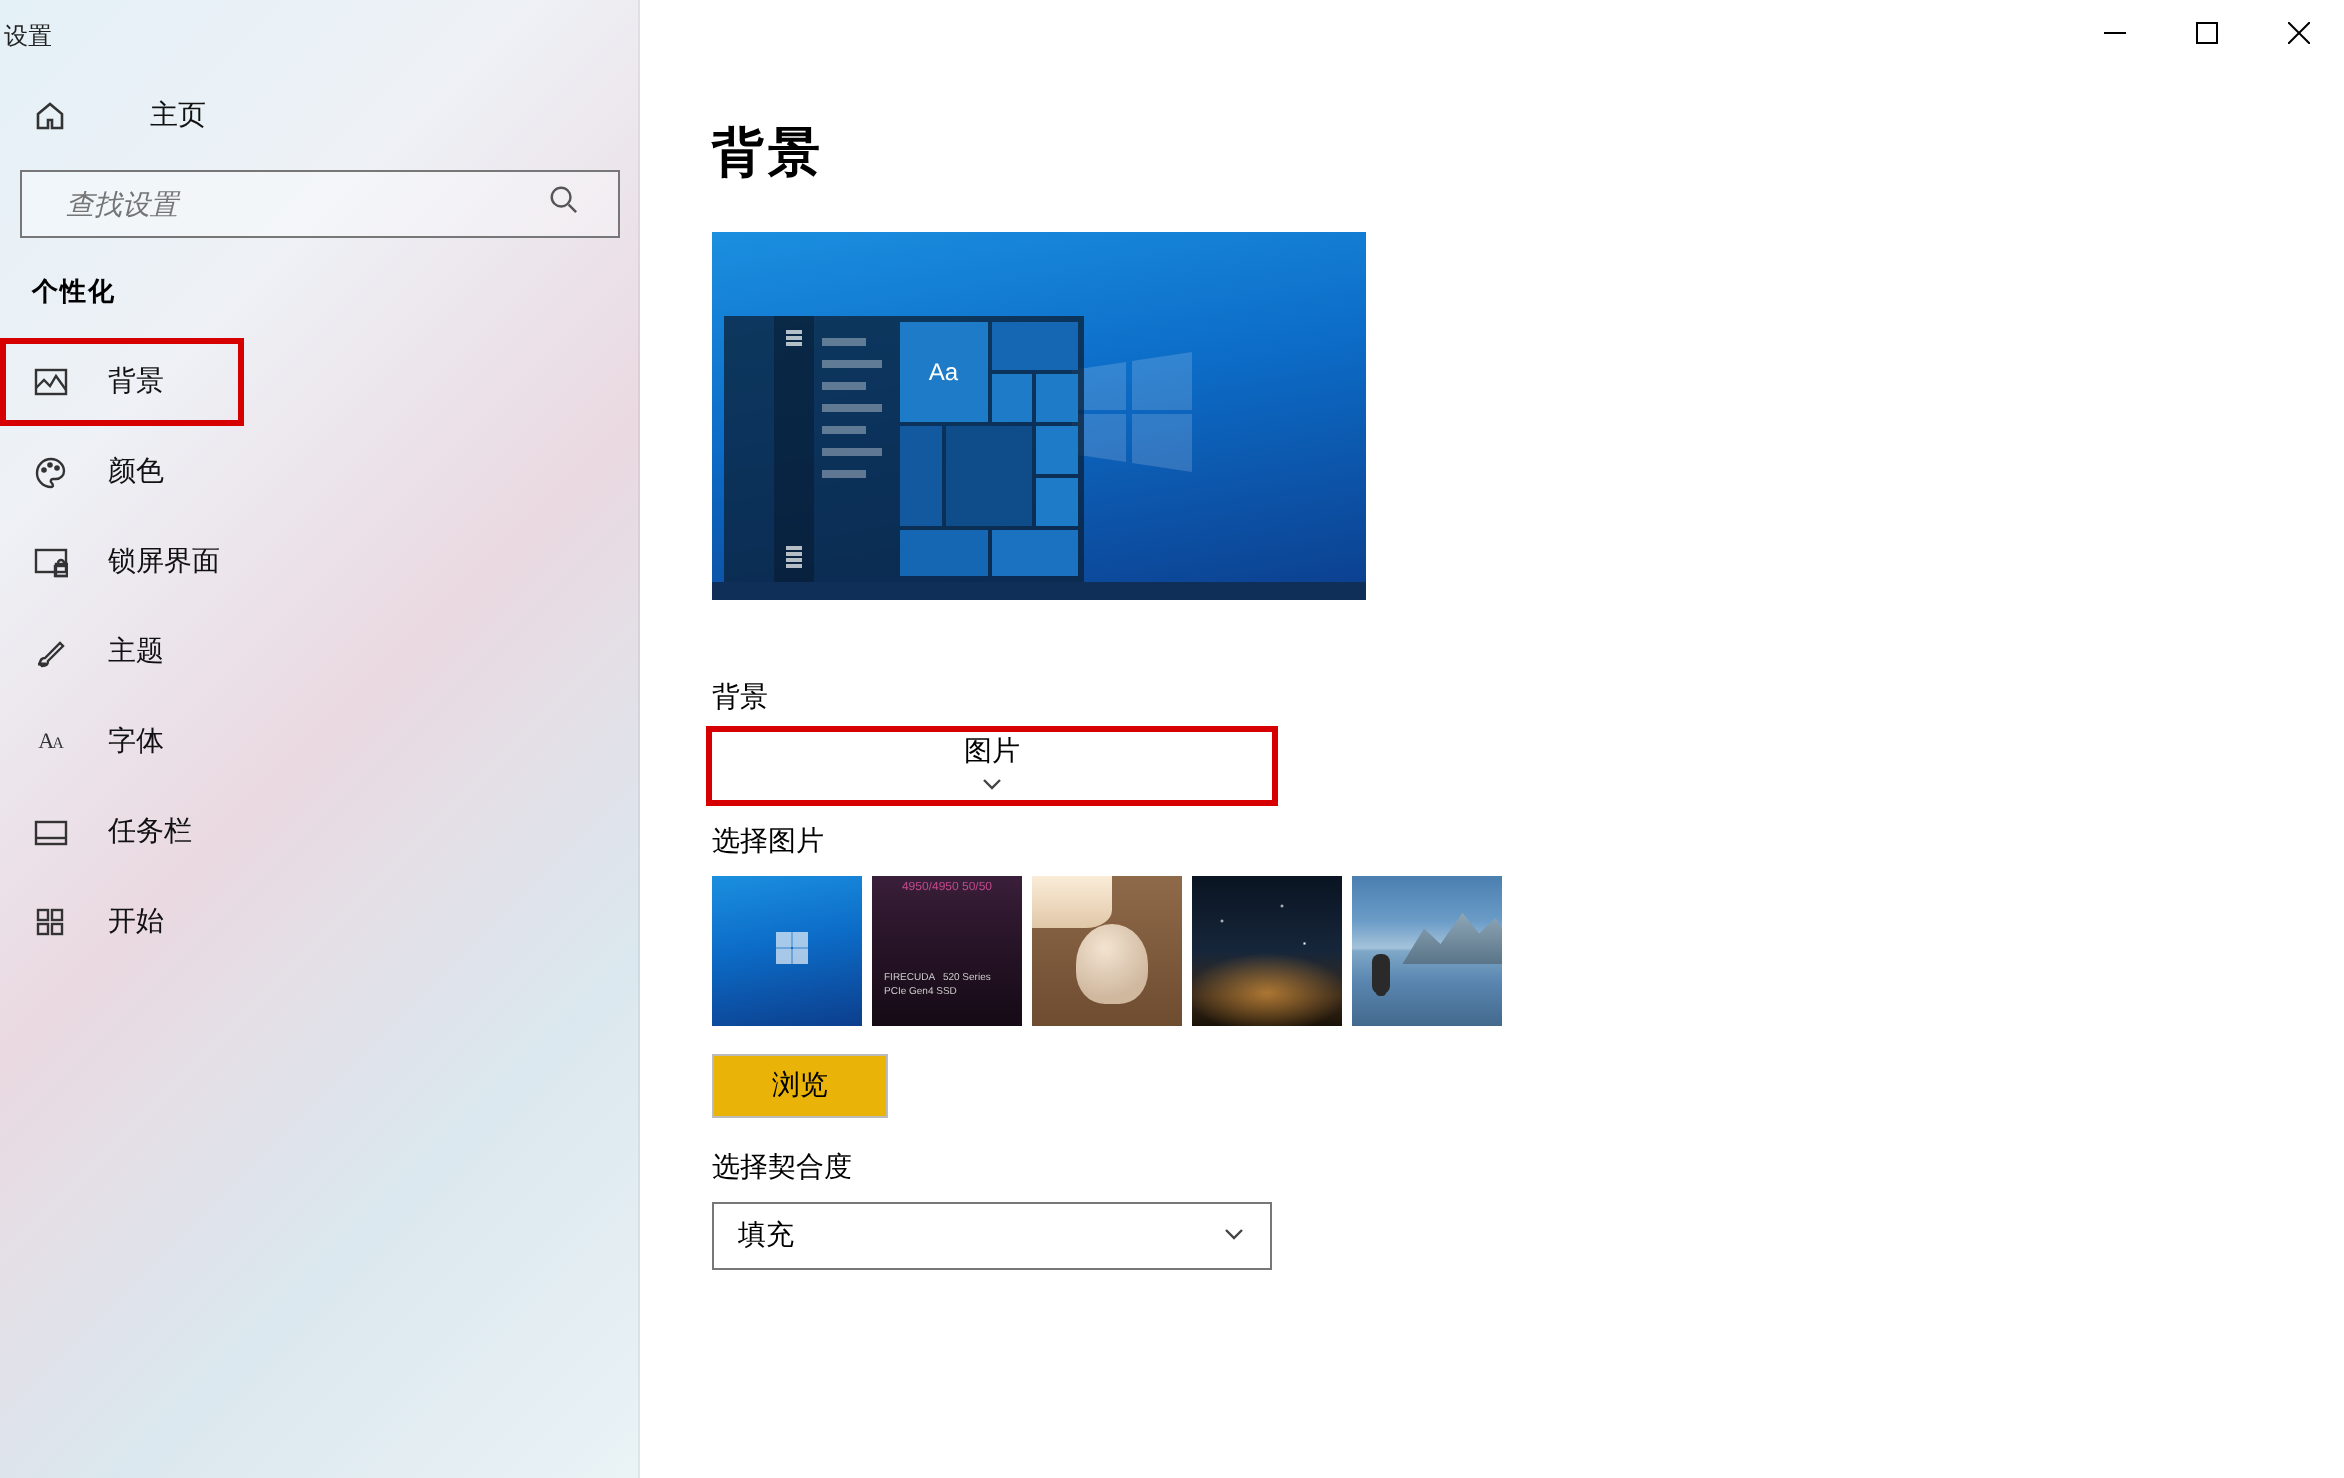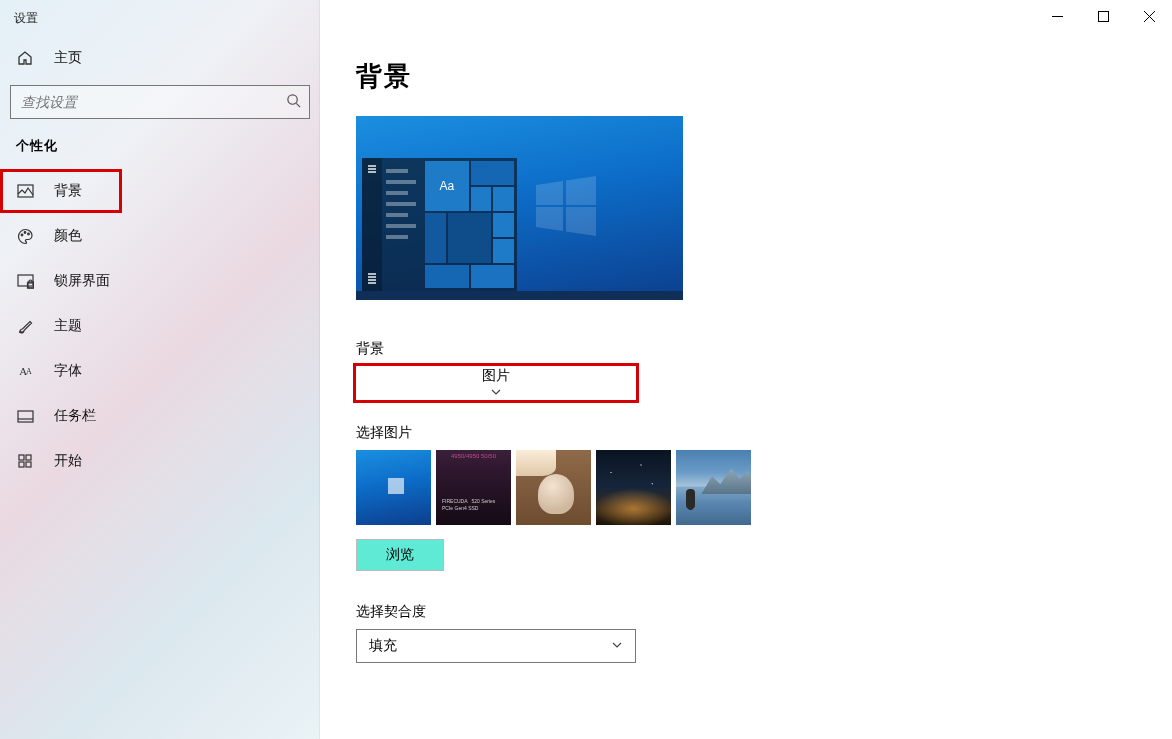--- a/index.html
+++ b/index.html
@@ -5,40 +5,40 @@
   html,body{margin:0;padding:0;height:100%;font-family:"Segoe UI","Microsoft YaHei",Arial,sans-serif;background:#fff;color:#000;overflow:hidden;}
   .app{display:flex;height:739px;width:1172px;position:relative;}
   
   .win-controls{position:absolute;top:0;right:0;height:32px;display:flex;z-index:5;}
   .win-btn{width:46px;height:32px;display:flex;align-items:center;justify-content:center;font-size:12px;}
   .win-btn svg{stroke:#000;stroke-width:1;}
   
   .sidebar{width:320px;height:100%;box-sizing:border-box;position:relative;
     background:linear-gradient(135deg,#e4f1f7 0%,#eef1f6 25%,#ead9e1 50%,#dbe7ee 75%,#eaf3f6 100%);}
   .sidebar::after{content:"";position:absolute;right:0;top:0;bottom:0;width:1px;background:rgba(0,0,0,0.05);}
-  .app-title{font-size:12px;padding:10px 14px;color:#222;}
-  .home-row{display:flex;align-items:center;height:42px;padding-left:16px;cursor:pointer;}
+  .app-title{font-size:12px;padding:10px 2px;color:#222;}
+  .home-row{display:flex;align-items:center;height:42px;padding-left:16px;cursor:pointer;gap:21px;}
   .home-row .icon,.nav-item .icon{width:18px;height:18px;margin-right:20px;display:flex;align-items:center;justify-content:center;color:#333;}
   .home-row .label,.nav-item .label{font-size:14px;color:#111;}
   .search-wrap{margin:6px 10px 0 10px;}
-  .search-box{height:34px;border:1px solid #777;background:rgba(255,255,255,0.35);display:flex;align-items:center;padding:0 8px;box-sizing:border-box;}
+  .search-box{height:34px;border:1px solid #777;background:rgba(255,255,255,0.35);display:flex;align-items:center;padding:0 20px;box-sizing:border-box;}
   .search-box input{flex:1;border:none;background:transparent;outline:none;font-size:14px;color:#666;font-family:inherit;font-style:italic;}
   .search-box .sicon{color:#555;}
   .category{font-size:13px;font-weight:600;padding:18px 16px 8px 16px;letter-spacing:1px;}
   .nav{margin-top:6px;}
   .nav-item{display:flex;align-items:center;height:44px;padding-left:16px;cursor:pointer;margin:1px 0;}
   .nav-item.highlight{outline:3px solid #d60000;outline-offset:-3px;width:96px;box-sizing:content-box;padding-right:10px;}
   
   .main{flex:1;padding:42px 36px;box-sizing:border-box;overflow:auto;position:relative;}
   .page-title{font-size:26px;font-weight:600;margin-bottom:22px;letter-spacing:2px;}
   .preview{width:327px;height:184px;position:relative;background:linear-gradient(170deg,#1b8fe0 0%,#0c6cc7 45%,#0c3e8d 100%);overflow:hidden;}
   .preview .taskbar{position:absolute;bottom:0;left:0;right:0;height:9px;background:#0f2f58;}
   .preview .winlogo{position:absolute;left:180px;top:60px;opacity:0.35;}
   .preview .winlogo svg{display:block;}
-  .startmenu{position:absolute;left:6px;bottom:9px;width:155px;height:133px;background:rgba(12,35,60,0.78);display:flex;}
+  .startmenu{position:absolute;left:6px;bottom:9px;width:155px;height:133px;background:rgba(12,35,60,0.78);display:flex;padding-left:25px;}
   .sm-left{width:20px;background:rgba(0,0,0,0.25);display:flex;flex-direction:column;justify-content:space-between;align-items:center;padding:6px 0;}
   .sm-left .dot{width:8px;height:2px;background:#fff;opacity:.7;margin:1px 0;}
   .sm-list{width:40px;padding:4px 0;}
   .sm-list .line{height:4px;background:#fff;opacity:.35;margin:7px 4px;}
   .sm-list .line.s{width:22px;} .sm-list .line.m{width:30px;}
   .sm-tiles{flex:1;display:grid;grid-template-columns:repeat(4,1fr);grid-template-rows:repeat(5,1fr);gap:2px;padding:3px;}
   .tile{background:#1e7bc8;}
   .tile.aa{grid-column:1/3;grid-row:1/3;display:flex;align-items:center;justify-content:center;color:#fff;font-size:12px;}
   .tile.r1{grid-column:3/5;grid-row:1/2;background:#1567b3;}
   .tile.r2{grid-column:3/4;grid-row:2/3;} .tile.r3{grid-column:4/5;grid-row:2/3;}
@@ -61,21 +61,21 @@
   .th2::after{content:attr(data-bot);position:absolute;top:48px;left:6px;font-size:5px;color:#ccc;line-height:1.4;white-space:pre;}
   .th3{background:linear-gradient(180deg,#8f6a4a 0%,#6e4c30 100%);position:relative;overflow:hidden;}
   .th3::before{content:"";position:absolute;left:22px;top:24px;width:36px;height:40px;border-radius:50% 50% 40% 40%;background:radial-gradient(circle at 40% 30%,#f2e3d0 0%,#d0b89f 70%);}
   .th3::after{content:"";position:absolute;left:-4px;top:-4px;width:44px;height:30px;background:linear-gradient(180deg,#fff2e0,#e0c8a8);border-radius:0 0 30% 0;}
   .th4{background:linear-gradient(180deg,#0a1422 0%,#16263a 50%,#3a2a1a 80%,#1a1208 100%);position:relative;overflow:hidden;}
   .th4::before{content:"";position:absolute;inset:0;background:radial-gradient(1px 1px at 20% 30%,#fff,transparent),radial-gradient(1px 1px at 60% 20%,#fff,transparent),radial-gradient(1px 1px at 75% 45%,#fff,transparent),
     radial-gradient(ellipse 40px 20px at 50% 78%,rgba(220,150,60,.7),transparent);}
   .th5{background:linear-gradient(180deg,#4a7fb0 0%,#6b9cc8 30%,#a5c3da 48%,#7fa8c8 50%,#5a86b0 70%,#436a8e 100%);position:relative;overflow:hidden;}
   .th5::before{content:"";position:absolute;right:-5px;top:18px;width:55px;height:26px;background:linear-gradient(180deg,#8fa8b8,#5a7488);clip-path:polygon(0 100%,20% 30%,35% 60%,55% 0,70% 40%,85% 10%,100% 60%,100% 100%);}
   .th5::after{content:"";position:absolute;left:12px;top:44px;width:5px;height:16px;background:#2a2a2a;box-shadow:0 -3px 0 2px #2a2a2a;border-radius:2px;}
-  .browse-btn{width:88px;height:32px;border:1px solid #bbb;background:#5eead4;margin-top:14px;font-size:14px;font-family:inherit;cursor:pointer;}
+  .browse-btn{width:88px;height:32px;border:1px solid #bbb;background:#eab308;margin-top:14px;font-size:14px;font-family:inherit;cursor:pointer;}
 </style>
 </head>
 <body>
 
 <div class="app">
 
   <div class="win-controls">
     <div class="win-btn">
         <svg width="11" height="11">
           <line x1="0" y1="5.5" x2="11" y2="5.5"></line>
@@ -242,32 +242,32 @@
     </div>
 
     <div class="section-label">背景</div>
     <div class="combo highlight">
       <span>图片</span>
       <span class="chev"><svg width="12" height="12" viewBox="0 0 12 12" fill="none" stroke="currentColor" stroke-width="1.2">
             <path d="M2 4l4 4 4-4"></path>
           </svg></span>
     </div>
 
-    <div class="section-label" style="margin-top:24px">选择图片</div>
+    <div class="section-label" style="margin-top:12px">选择图片</div>
     <div class="thumbs">
       <div class="thumb th1"></div>
       <div class="thumb th2" id="th2" data-top="4950/4950  50/50" data-bot="FIRECUDA   520 Series
 PCIe Gen4 SSD"></div>
       <div class="thumb th3"></div>
       <div class="thumb th4"></div>
       <div class="thumb th5"></div>
     </div>
     <button class="browse-btn">浏览</button>
 
-    <div class="section-label" style="margin-top:32px">选择契合度</div>
+    <div class="section-label" style="margin-top:16px">选择契合度</div>
     <div class="combo">
       <span>填充</span>
       <span class="chev"><svg width="12" height="12" viewBox="0 0 12 12" fill="none" stroke="currentColor" stroke-width="1.2">
             <path d="M2 4l4 4 4-4"></path>
           </svg></span>
     </div>
 
     
     
   </main>

